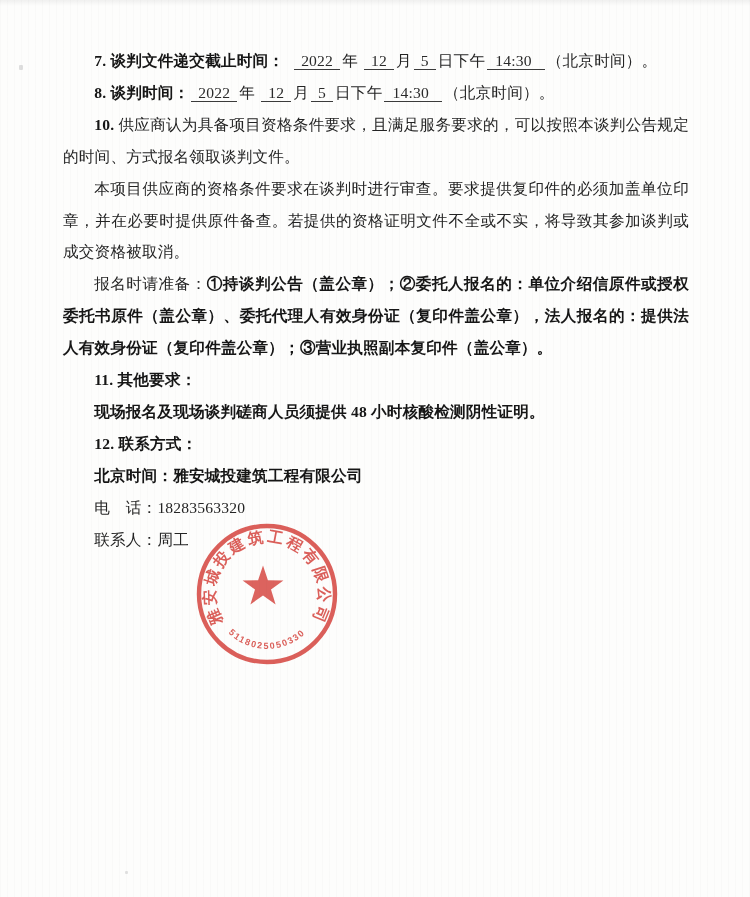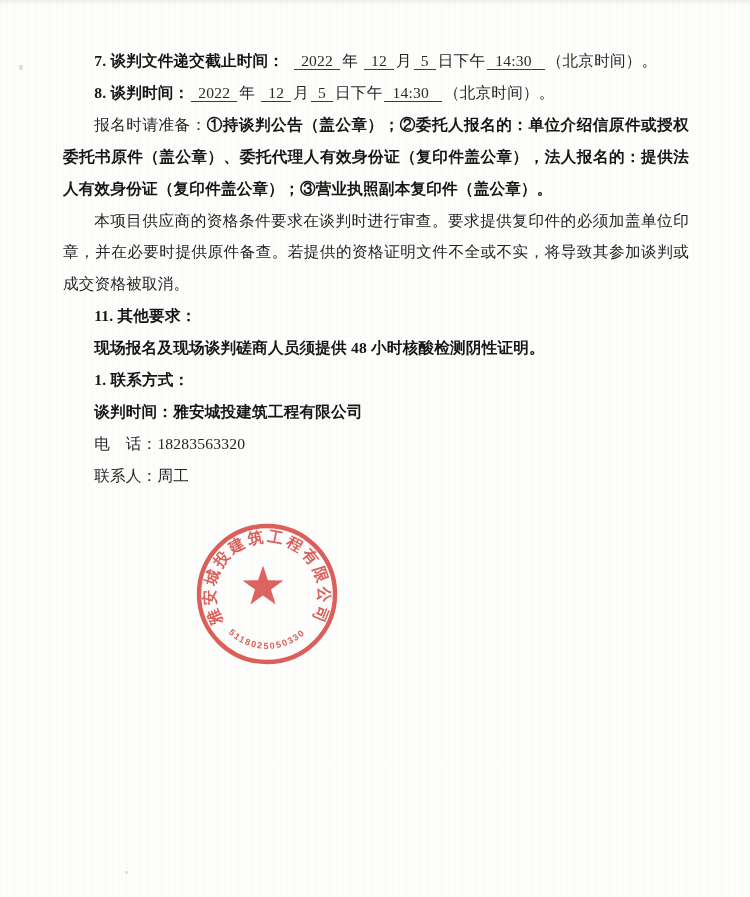--- a/index.html
+++ b/index.html
@@ -63,32 +63,33 @@
 <div class="page">
 
   <div class="doc">
 
     <p><span class="b">7. 谈判文件递交截止时间：</span><span class="u u-first">2022</span><span>年</span> <span class="u">12</span><span>月</span><span class="u">5</span><span>日下午</span><span class="u u-time">14:30</span><span>（北京时间）。</span></p>
 
     <p><span class="b">8. 谈判时间：</span><span class="u">2022</span><span>年</span> <span class="u">12</span><span>月</span><span class="u">5</span><span>日下午</span><span class="u u-time">14:30</span><span>（北京时间）。</span></p>
 
 
 
+    <p><span class="b">10.</span><span> 供应商认为具备项目资格条件要求，且满足服务要求的，可以按照本谈判公告规定的时间、方式报名领取谈判文件。</span></p>
+
+    <p>本项目供应商的资格条件要求在谈判时进行审查。要求提供复印件的必须加盖单位印章，并在必要时提供原件备查。若提供的资格证明文件不全或不实，将导致其参加谈判或成交资格被取消。</p>
 
     <p><span>报名时请准备：</span><span class="b">①持谈判公告（盖公章）；②委托人报名的：单位介绍信原件或授权委托书原件（盖公章）、委托代理人有效身份证（复印件盖公章），法人报名的：提供法人有效身份证（复印件盖公章）；③营业执照副本复印件（盖公章）。</span></p>
-
-    <p>本项目供应商的资格条件要求在谈判时进行审查。要求提供复印件的必须加盖单位印章，并在必要时提供原件备查。若提供的资格证明文件不全或不实，将导致其参加谈判或成交资格被取消。</p>
 
     <p><span class="b">11. 其他要求：</span></p>
 
     <p class="b">现场报名及现场谈判磋商人员须提供 48 小时核酸检测阴性证明。</p>
 
-    <p><span class="b">1. 联系方式：</span></p>
+    <p><span class="b">12. 联系方式：</span></p>
 
-    <p><span class="b">谈判时间：</span><span class="b">雅安城投建筑工程有限公司</span></p>
+    <p><span class="b">北京时间：</span><span class="b">雅安城投建筑工程有限公司</span></p>
 
 
     <p><span>电　话：</span><span>18283563320</span></p>
 
     <p><span>联系人：</span><span>周工</span></p>
 
   </div>
 
   <svg class="stamp" viewBox="0 0 146 146" xmlns="http://www.w3.org/2000/svg">
     <defs>

